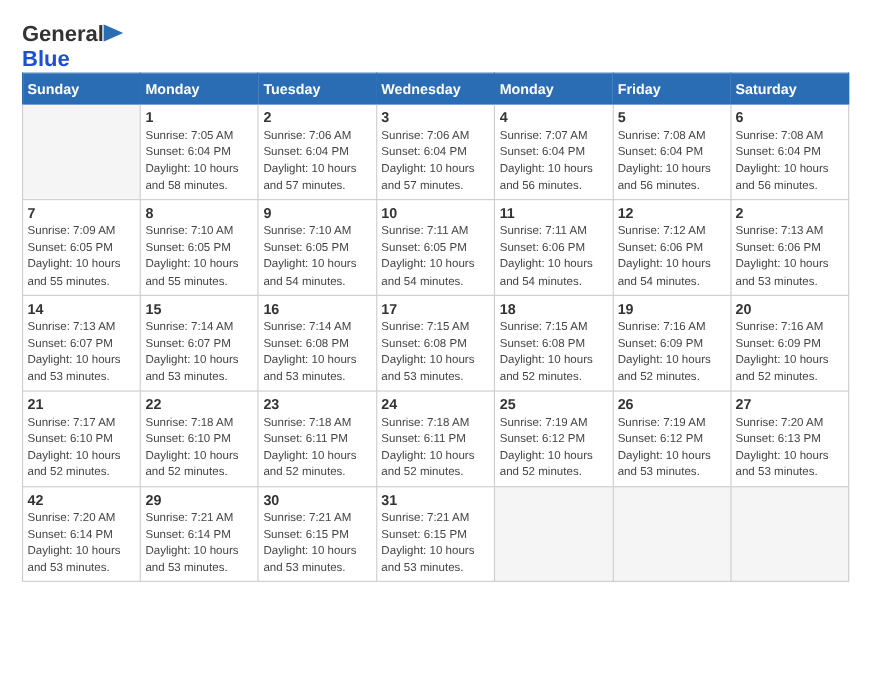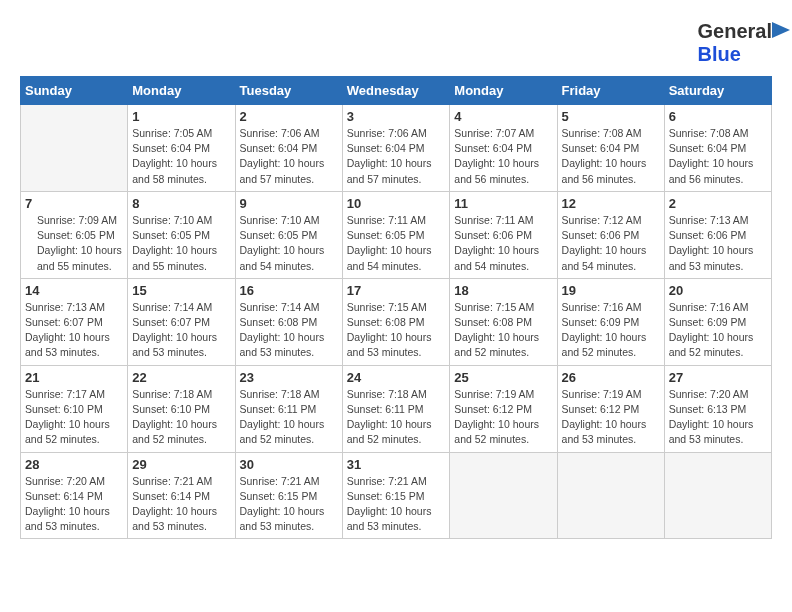--- a/index.html
+++ b/index.html
@@ -5,23 +5,22 @@
     * { box-sizing: border-box; margin: 0; padding: 0; }
     body {
       font-family: Arial, sans-serif;
       background: #fff;
       width: 792px;
       min-height: 612px;
       padding: 20px;
     }
     .header-area {
       display: flex;
-      justify-content: flex-end;
+      justify-content: flex-start;
       align-items: flex-start;
-      margin-bottom: 10px;
     }
     .logo {
       display: flex;
       flex-direction: column;
       align-items: flex-start;
     }
     .title-area {
       text-align: right;
     }
     .month-title {
@@ -146,21 +145,21 @@
           <span class="day-num">6</span>
           <div class="day-info" style="white-space: pre-line;">Sunrise: 7:08 AM
 Sunset: 6:04 PM
 Daylight: 10 hours
 and 56 minutes.</div>
         </td>
       </tr>
       <tr>
         <td>
           <span class="day-num">7</span>
-          <div class="day-info" style="white-space: pre-line; margin-left: 12px;">Sunrise: 7:09 AM
+          <div class="day-info" style="white-space: pre-line;">Sunrise: 7:09 AM
 Sunset: 6:05 PM
 Daylight: 10 hours
 and 55 minutes.</div>
         </td>
         <td>
           <span class="day-num">8</span>
           <div class="day-info" style="white-space: pre-line;">Sunrise: 7:10 AM
 Sunset: 6:05 PM
 Daylight: 10 hours
 and 55 minutes.</div>
@@ -298,21 +297,21 @@
         <td>
           <span class="day-num">27</span>
           <div class="day-info" style="white-space: pre-line;">Sunrise: 7:20 AM
 Sunset: 6:13 PM
 Daylight: 10 hours
 and 53 minutes.</div>
         </td>
       </tr>
       <tr>
         <td>
-          <span class="day-num">28</span>
+          <span class="day-num">42</span>
           <div class="day-info" style="white-space: pre-line;">Sunrise: 7:20 AM
 Sunset: 6:14 PM
 Daylight: 10 hours
 and 53 minutes.</div>
         </td>
         <td>
           <span class="day-num">29</span>
           <div class="day-info" style="white-space: pre-line;">Sunrise: 7:21 AM
 Sunset: 6:14 PM
 Daylight: 10 hours

